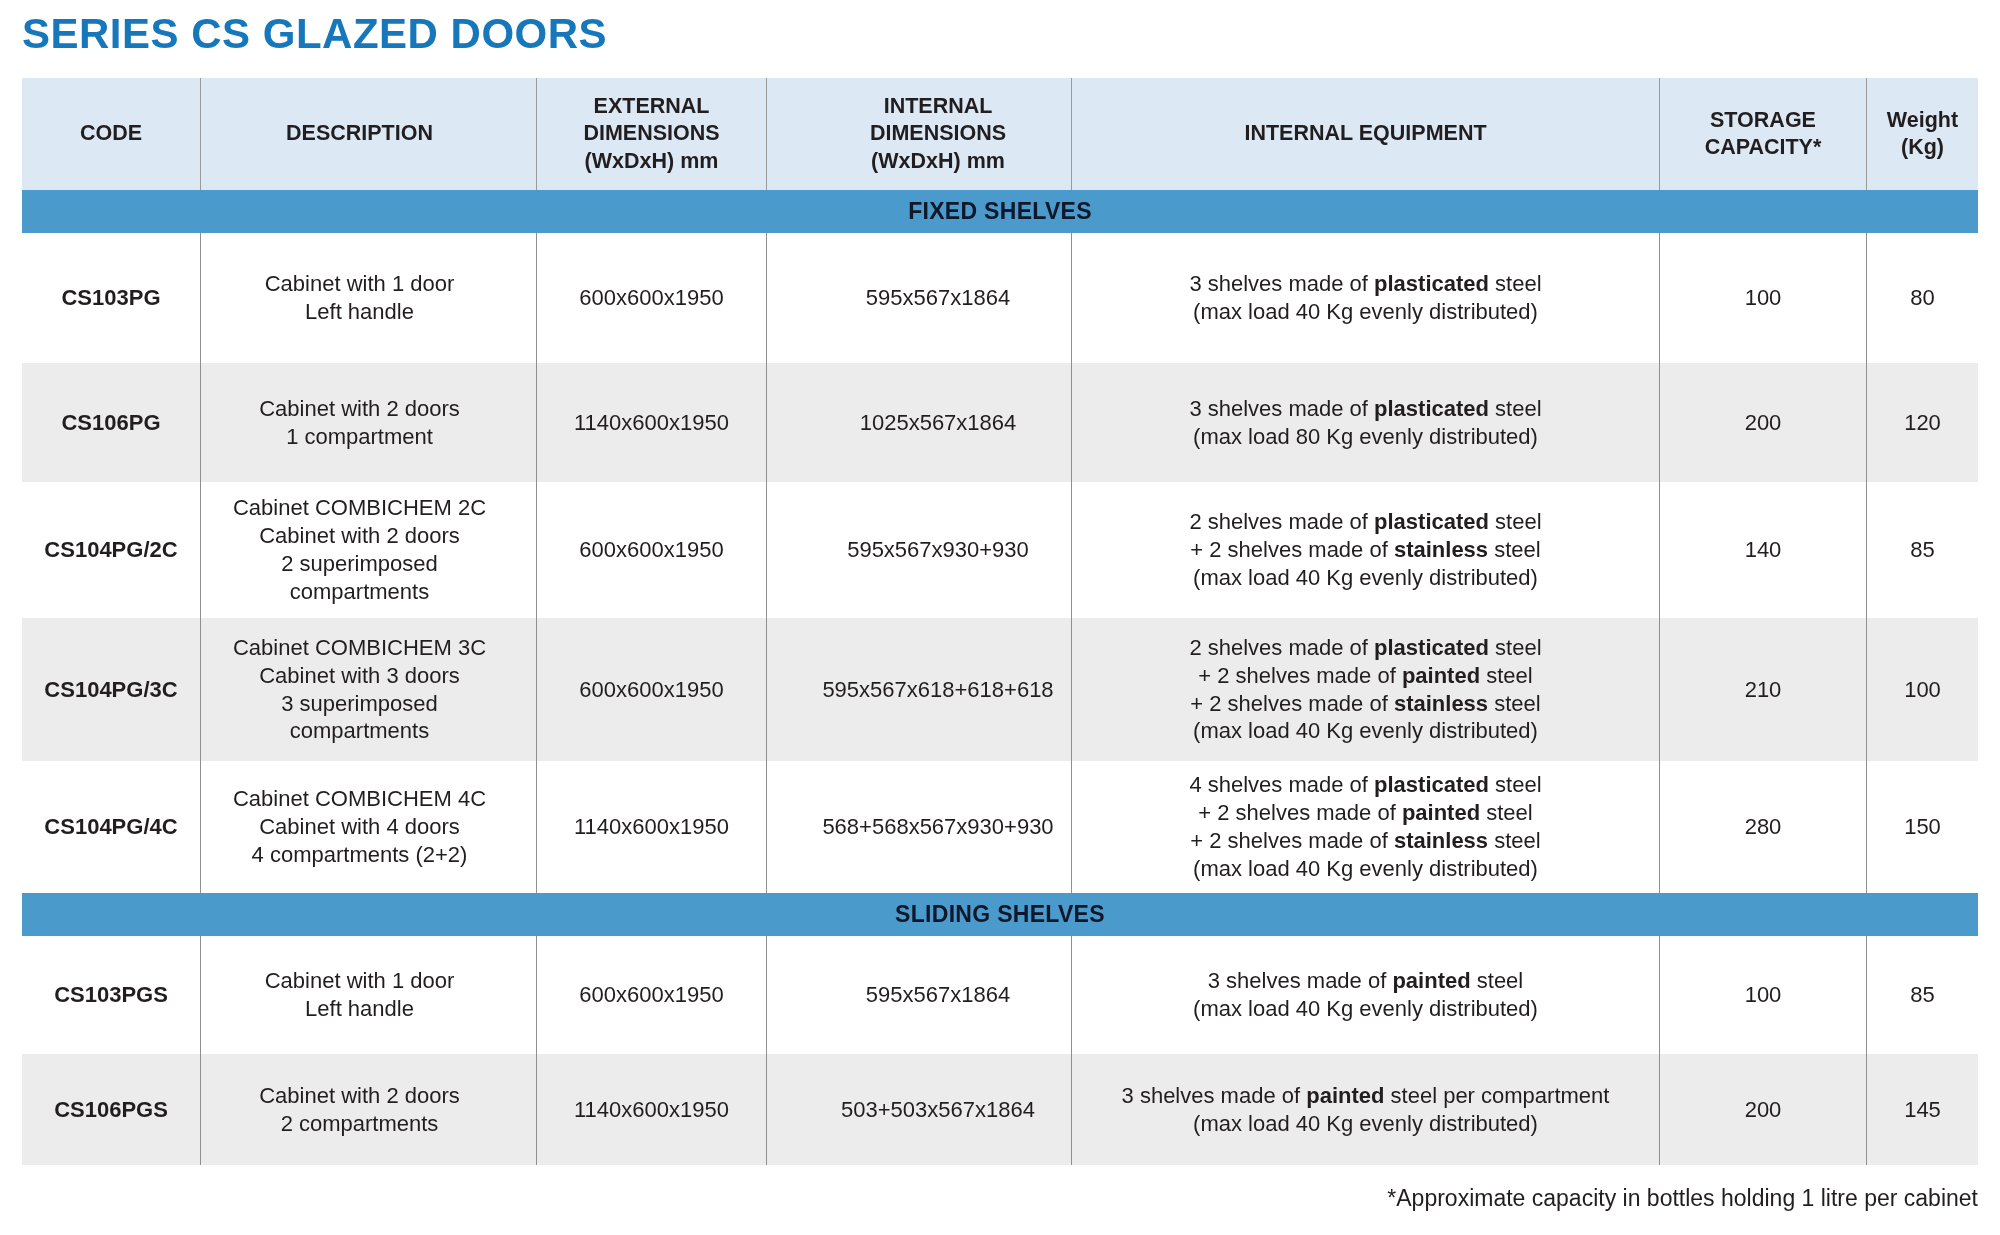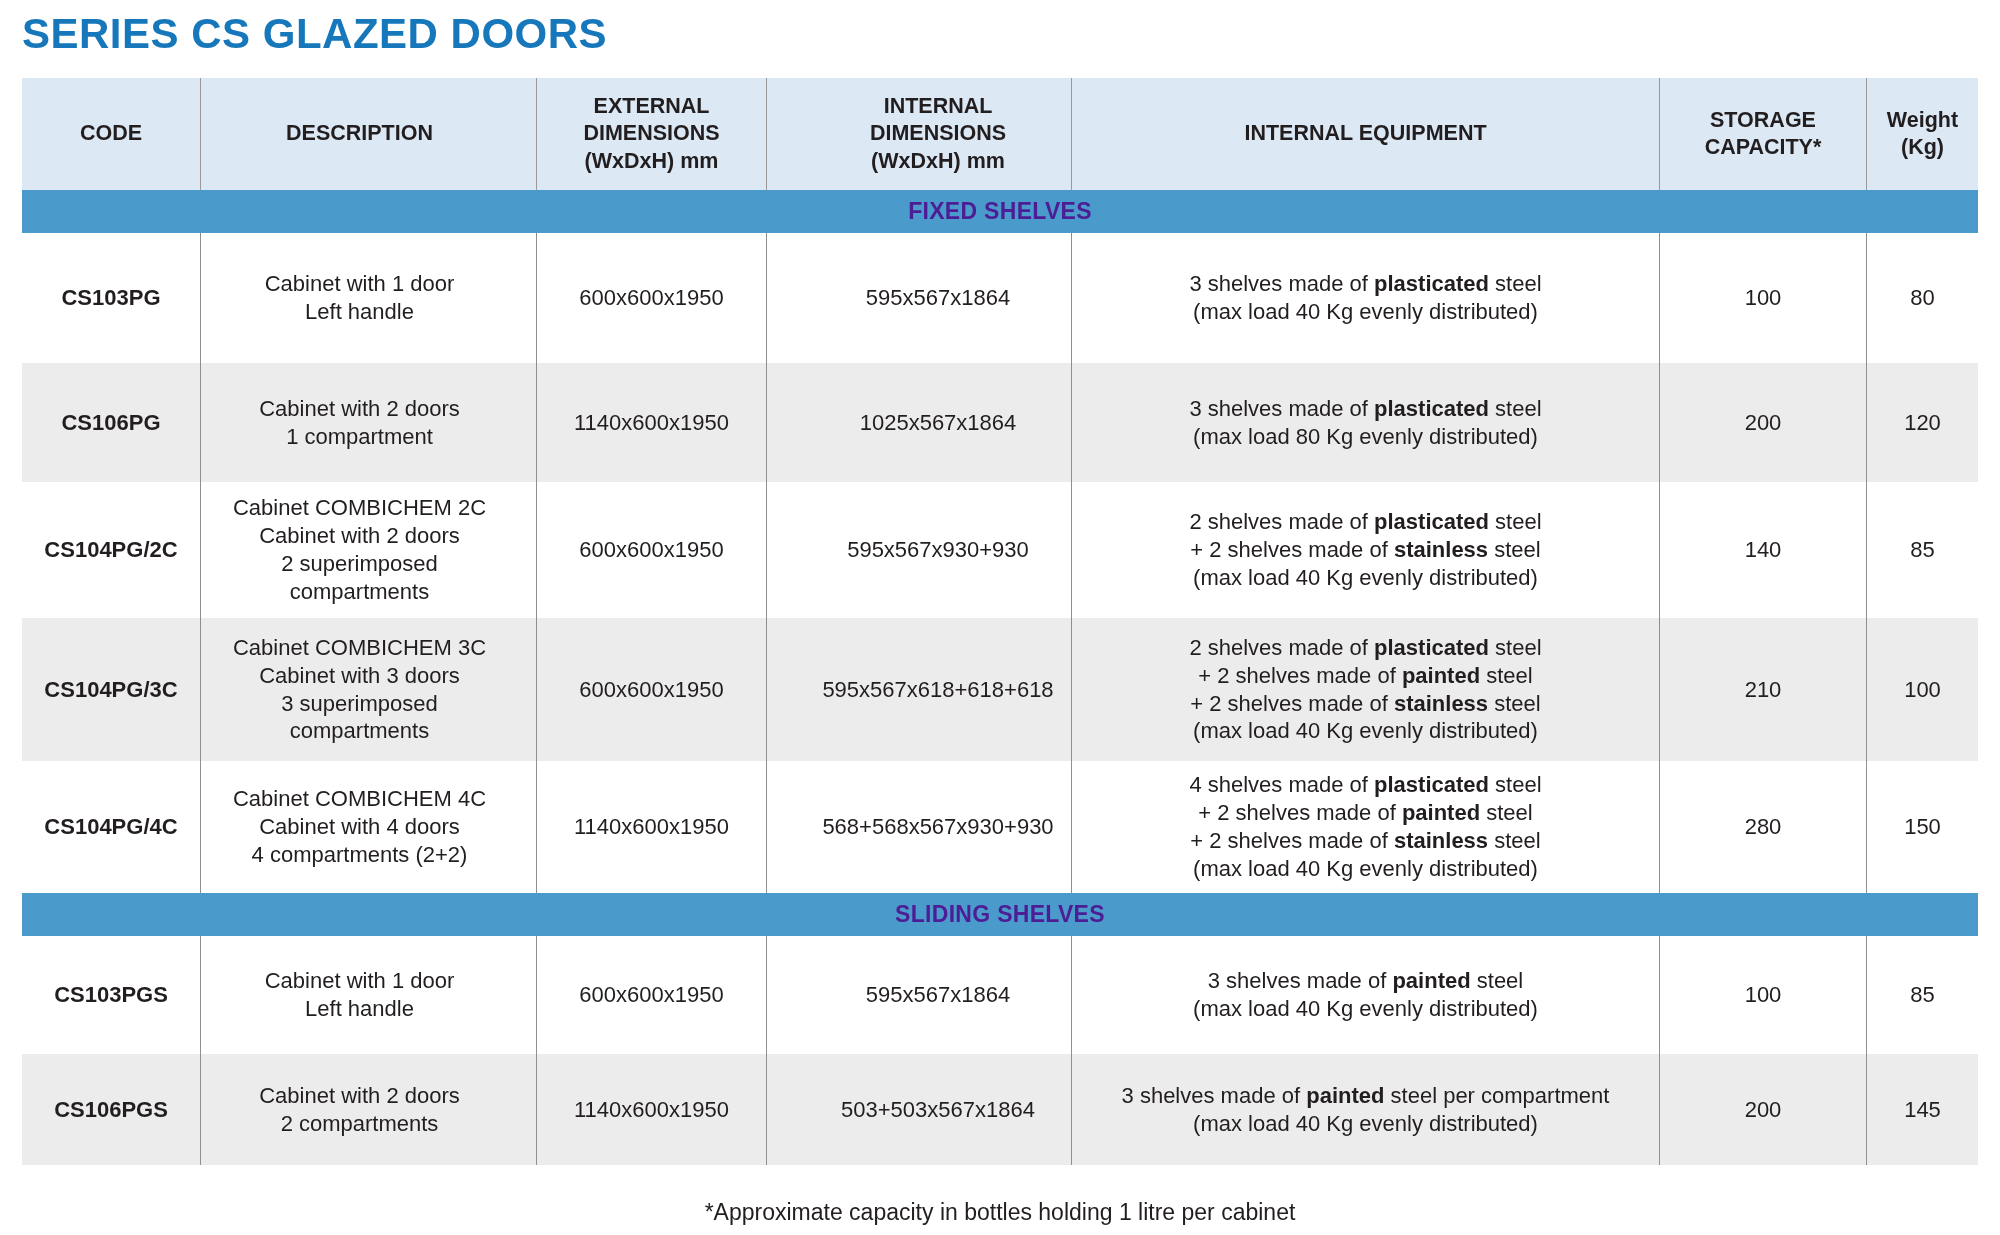--- a/index.html
+++ b/index.html
@@ -50,21 +50,21 @@
   .header-row .cell {
     font-weight: 700;
     font-size: 21.5px;
     border-left: 1px solid #9a9a9a;
   }
   .header-row .cell:first-child { border-left: none; }
 
   .band {
     height: 43px;
     background: #4a9bcc;
-    color: #4c1d95;
+    color: #0f172a;
     font-size: 23px;
     font-weight: 700;
     display: flex;
     align-items: center;
     justify-content: center;
     letter-spacing: 0.3px;
   }
 
   .body-row { background: #ffffff; }
   .body-row.striped { background: #ececec; }
@@ -73,23 +73,23 @@
   
   .s0r0 { min-height: 130px; }
   .s0r1 { min-height: 119px; }
   .s0r2 { min-height: 136px; }
   .s0r3 { min-height: 143px; }
   .s0r4 { min-height: 132px; }
   .s1r0 { min-height: 118px; }
   .s1r1 { min-height: 111px; }
 
   .footnote {
-    margin-top: 34px;
+    margin-top: 20px;
     font-size: 23px;
-    text-align: center;
+    text-align: right;
   }
   b { font-weight: 700; }
 </style>
 </head>
 <body>
 
 <div class="page">
 
   <div class="title">SERIES CS GLAZED DOORS</div>
 

